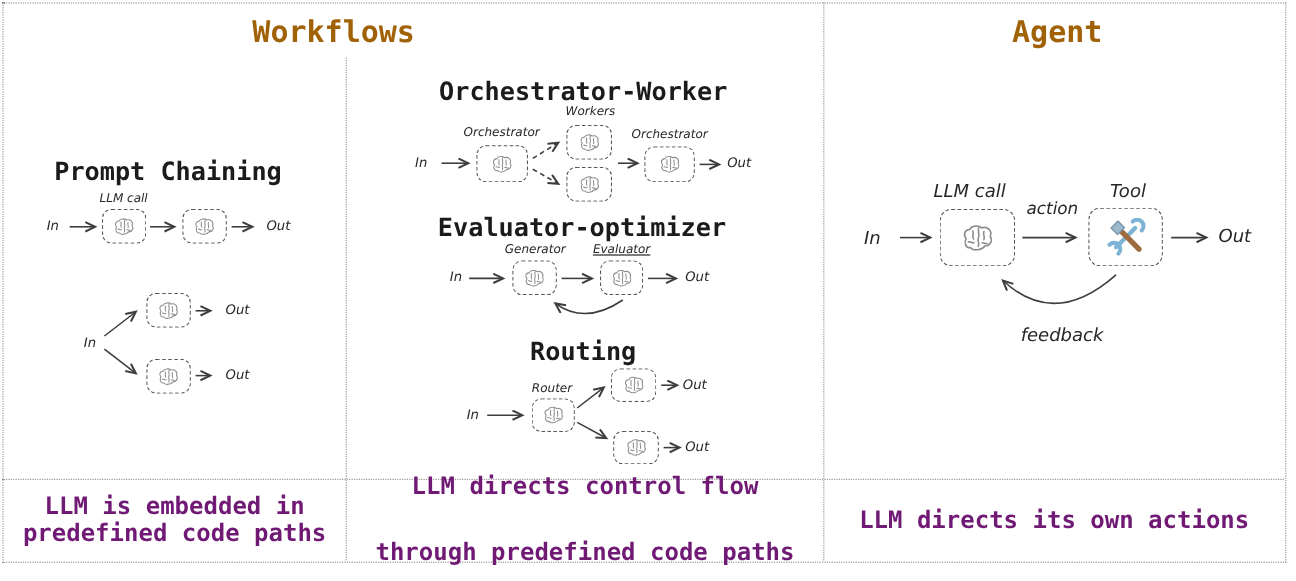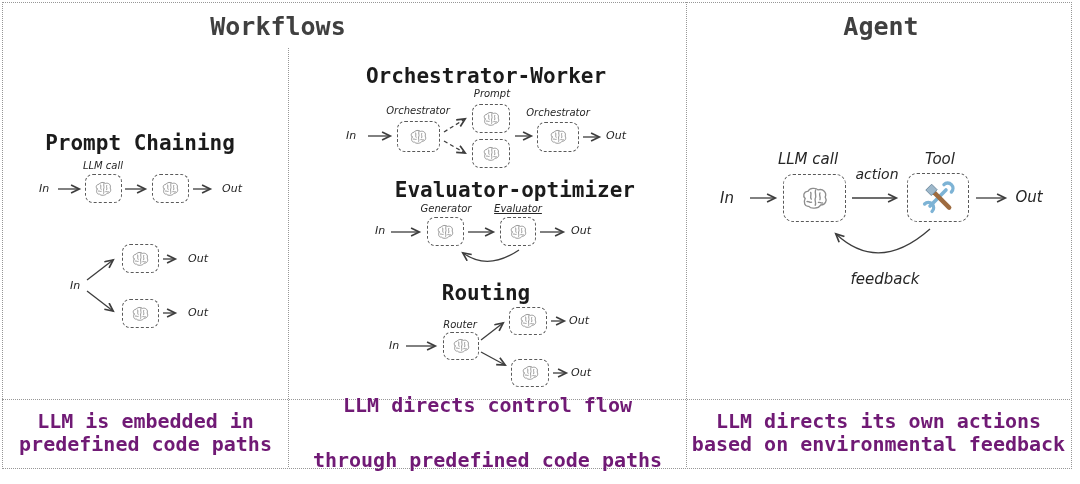--- a/index.html
+++ b/index.html
@@ -4,21 +4,21 @@
 <style>
   html,body{margin:0;padding:0;background:#ffffff;}
   #stage{position:relative;width:1080px;height:484px;background:#ffffff;overflow:hidden;
          font-family:"DejaVu Sans Mono",monospace;}
   .frame{position:absolute;pointer-events:none;}
   .outer-frame{left:2px;top:2px;width:1068px;height:465px;border:1.5px dotted #979797;}
   .vdiv-agent{left:686px;top:2px;height:465px;border-left:1.5px dotted #979797;}
   .vdiv-mid{left:288px;top:48px;height:419px;border-left:1.5px dotted #979797;}
   .hdiv-captions{left:2px;top:399px;width:1068px;border-top:1.5px dotted #979797;}
 
-  .panel-title{position:absolute;font-weight:700;font-size:25px;color:#404040;text-align:center;}
+  .panel-title{position:absolute;font-weight:700;font-size:25px;color:#a16207;text-align:center;}
   .sec-title{position:absolute;font-weight:700;font-size:21px;color:#1b1b1b;text-align:center;white-space:nowrap;}
   .hand{position:absolute;font-family:"DejaVu Sans",sans-serif;font-style:italic;color:#262626;
         text-align:center;white-space:nowrap;}
   .hand.sm{font-size:10px;}
   .hand.md{font-size:11px;}
   .hand.lg{font-size:15px;}
   .hand.ag-action{font-size:14px;}
 
   .node{position:absolute;border:1.5px dashed #595959;border-radius:8px;background:#ffffff;
         display:flex;align-items:center;justify-content:center;box-sizing:border-box;}
@@ -126,21 +126,21 @@
   </div>
   <div class="node" style="left:122px;top:299px;width:37px;height:29px;">
     <svg class="brain" viewBox="0 0 26 20">
         <use href="#brainG"></use>
       </svg>
   </div>
   <div class="hand md" style="left:178px;top:252px;width:40px;">Out</div>
   <div class="hand md" style="left:178px;top:306px;width:40px;">Out</div>
 
   <div class="sec-title" style="left:336px;top:64px;width:300px;">Orchestrator-Worker</div>
-  <div class="hand sm" style="left:461px;top:88px;width:62px;">Prompt</div>
+  <div class="hand sm" style="left:461px;top:88px;width:62px;">Workers</div>
   <div class="hand sm" style="left:372px;top:105px;width:92px;">Orchestrator</div>
   <div class="hand sm" style="left:514px;top:107px;width:88px;">Orchestrator</div>
   <div class="hand md" style="left:334px;top:129px;width:34px;">In</div>
   <div class="node" style="left:397px;top:121px;width:43px;height:31px;">
     <svg class="brain" viewBox="0 0 26 20">
         <use href="#brainG"></use>
       </svg>
   </div>
   <div class="node" style="left:472px;top:104px;width:38px;height:29px;">
     <svg class="brain" viewBox="0 0 26 20">
@@ -152,21 +152,21 @@
         <use href="#brainG"></use>
       </svg>
   </div>
   <div class="node" style="left:537px;top:122px;width:42px;height:30px;">
     <svg class="brain" viewBox="0 0 26 20">
         <use href="#brainG"></use>
       </svg>
   </div>
   <div class="hand md" style="left:598px;top:129px;width:36px;">Out</div>
 
-  <div class="sec-title" style="left:335px;top:178px;width:300px;text-align:right;">Evaluator-optimizer</div>
+  <div class="sec-title" style="left:335px;top:178px;width:300px;">Evaluator-optimizer</div>
   <div class="hand sm" style="left:404px;top:203px;width:84px;">Generator</div>
   <div class="hand sm" style="left:476px;top:203px;width:84px;text-decoration:underline;">Evaluator</div>
   <div class="hand md" style="left:363px;top:224px;width:34px;">In</div>
   <div class="node" style="left:427px;top:217px;width:37px;height:29px;">
     <svg class="brain" viewBox="0 0 26 20">
         <use href="#brainG"></use>
       </svg>
   </div>
   <div class="node" style="left:500px;top:217px;width:36px;height:29px;">
     <svg class="brain" viewBox="0 0 26 20">
@@ -216,16 +216,15 @@
   <div class="caption" style="left:3px;top:400px;width:285px;height:66px;">
     <span>LLM is embedded in</span>
     <span>predefined code paths</span>
   </div>
   <div class="caption" style="left:289px;top:400px;width:397px;height:66px;gap:32px;">
     <span>LLM directs control flow</span>
     <span>through predefined code paths</span>
   </div>
   <div class="caption" style="left:687px;top:400px;width:383px;height:66px;">
     <span>LLM directs its own actions</span>
-    <span>based on environmental feedback</span>
   </div>
 
 </div>
 
 </body></html>

